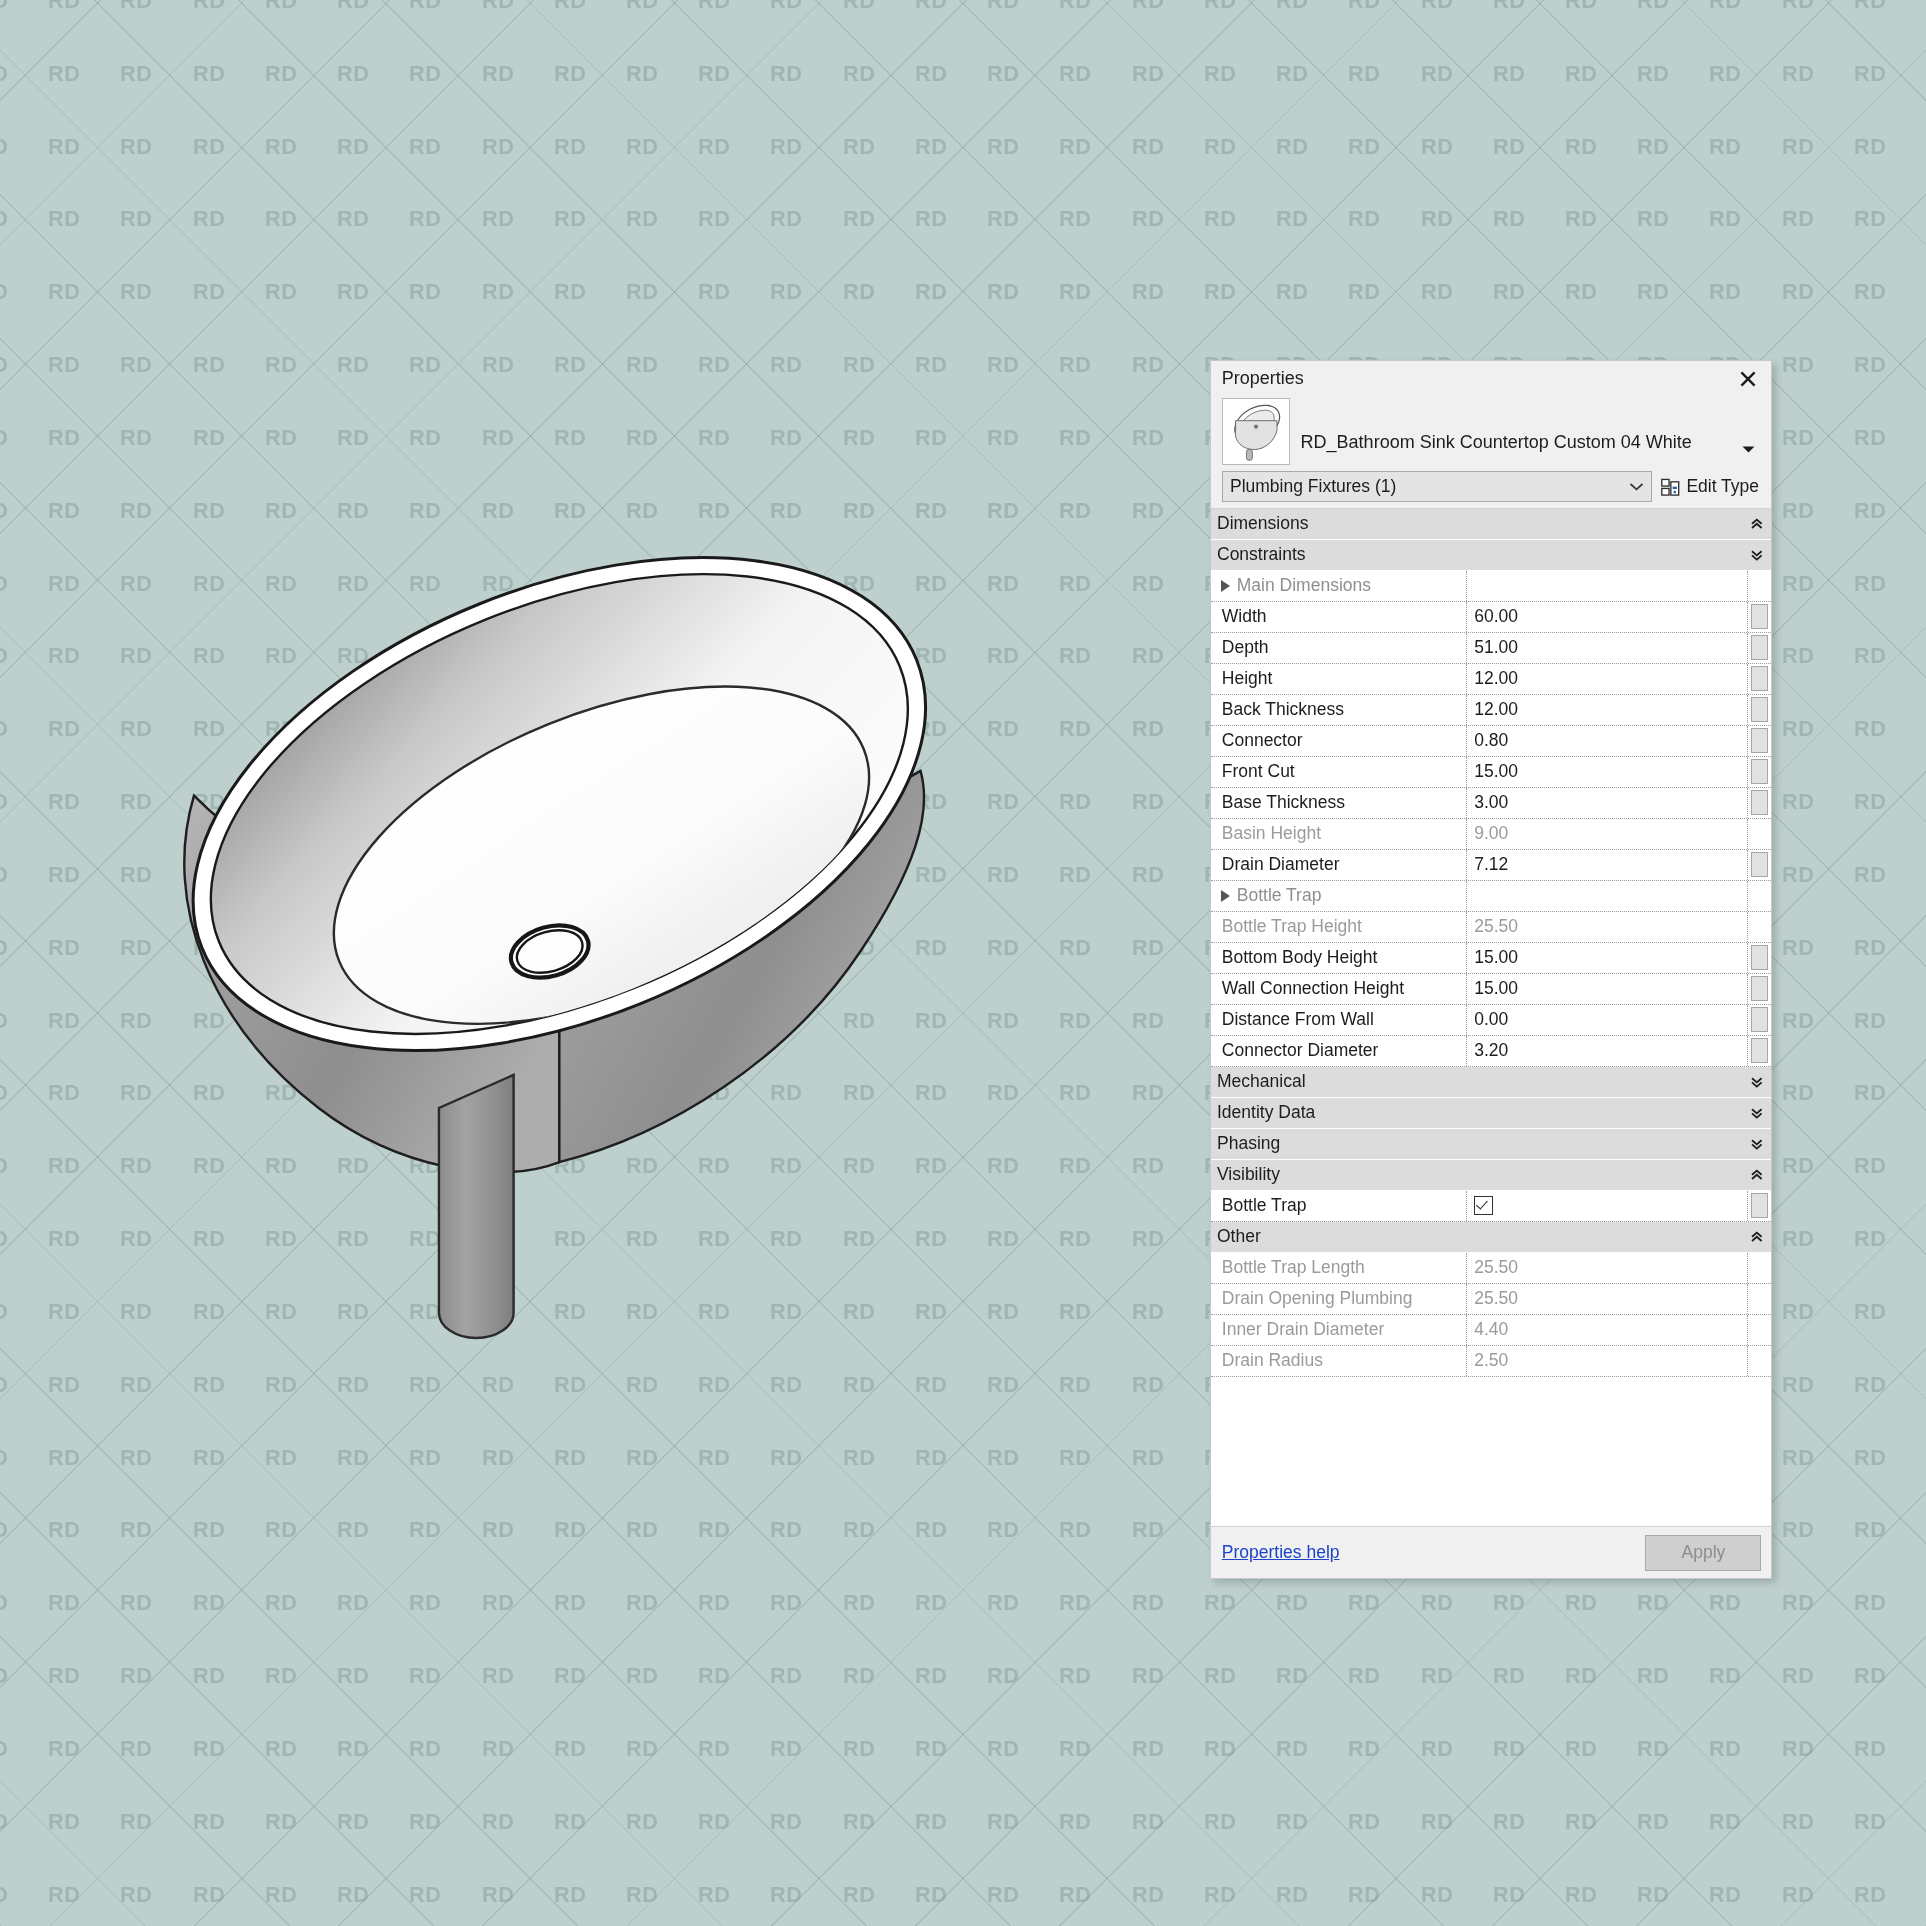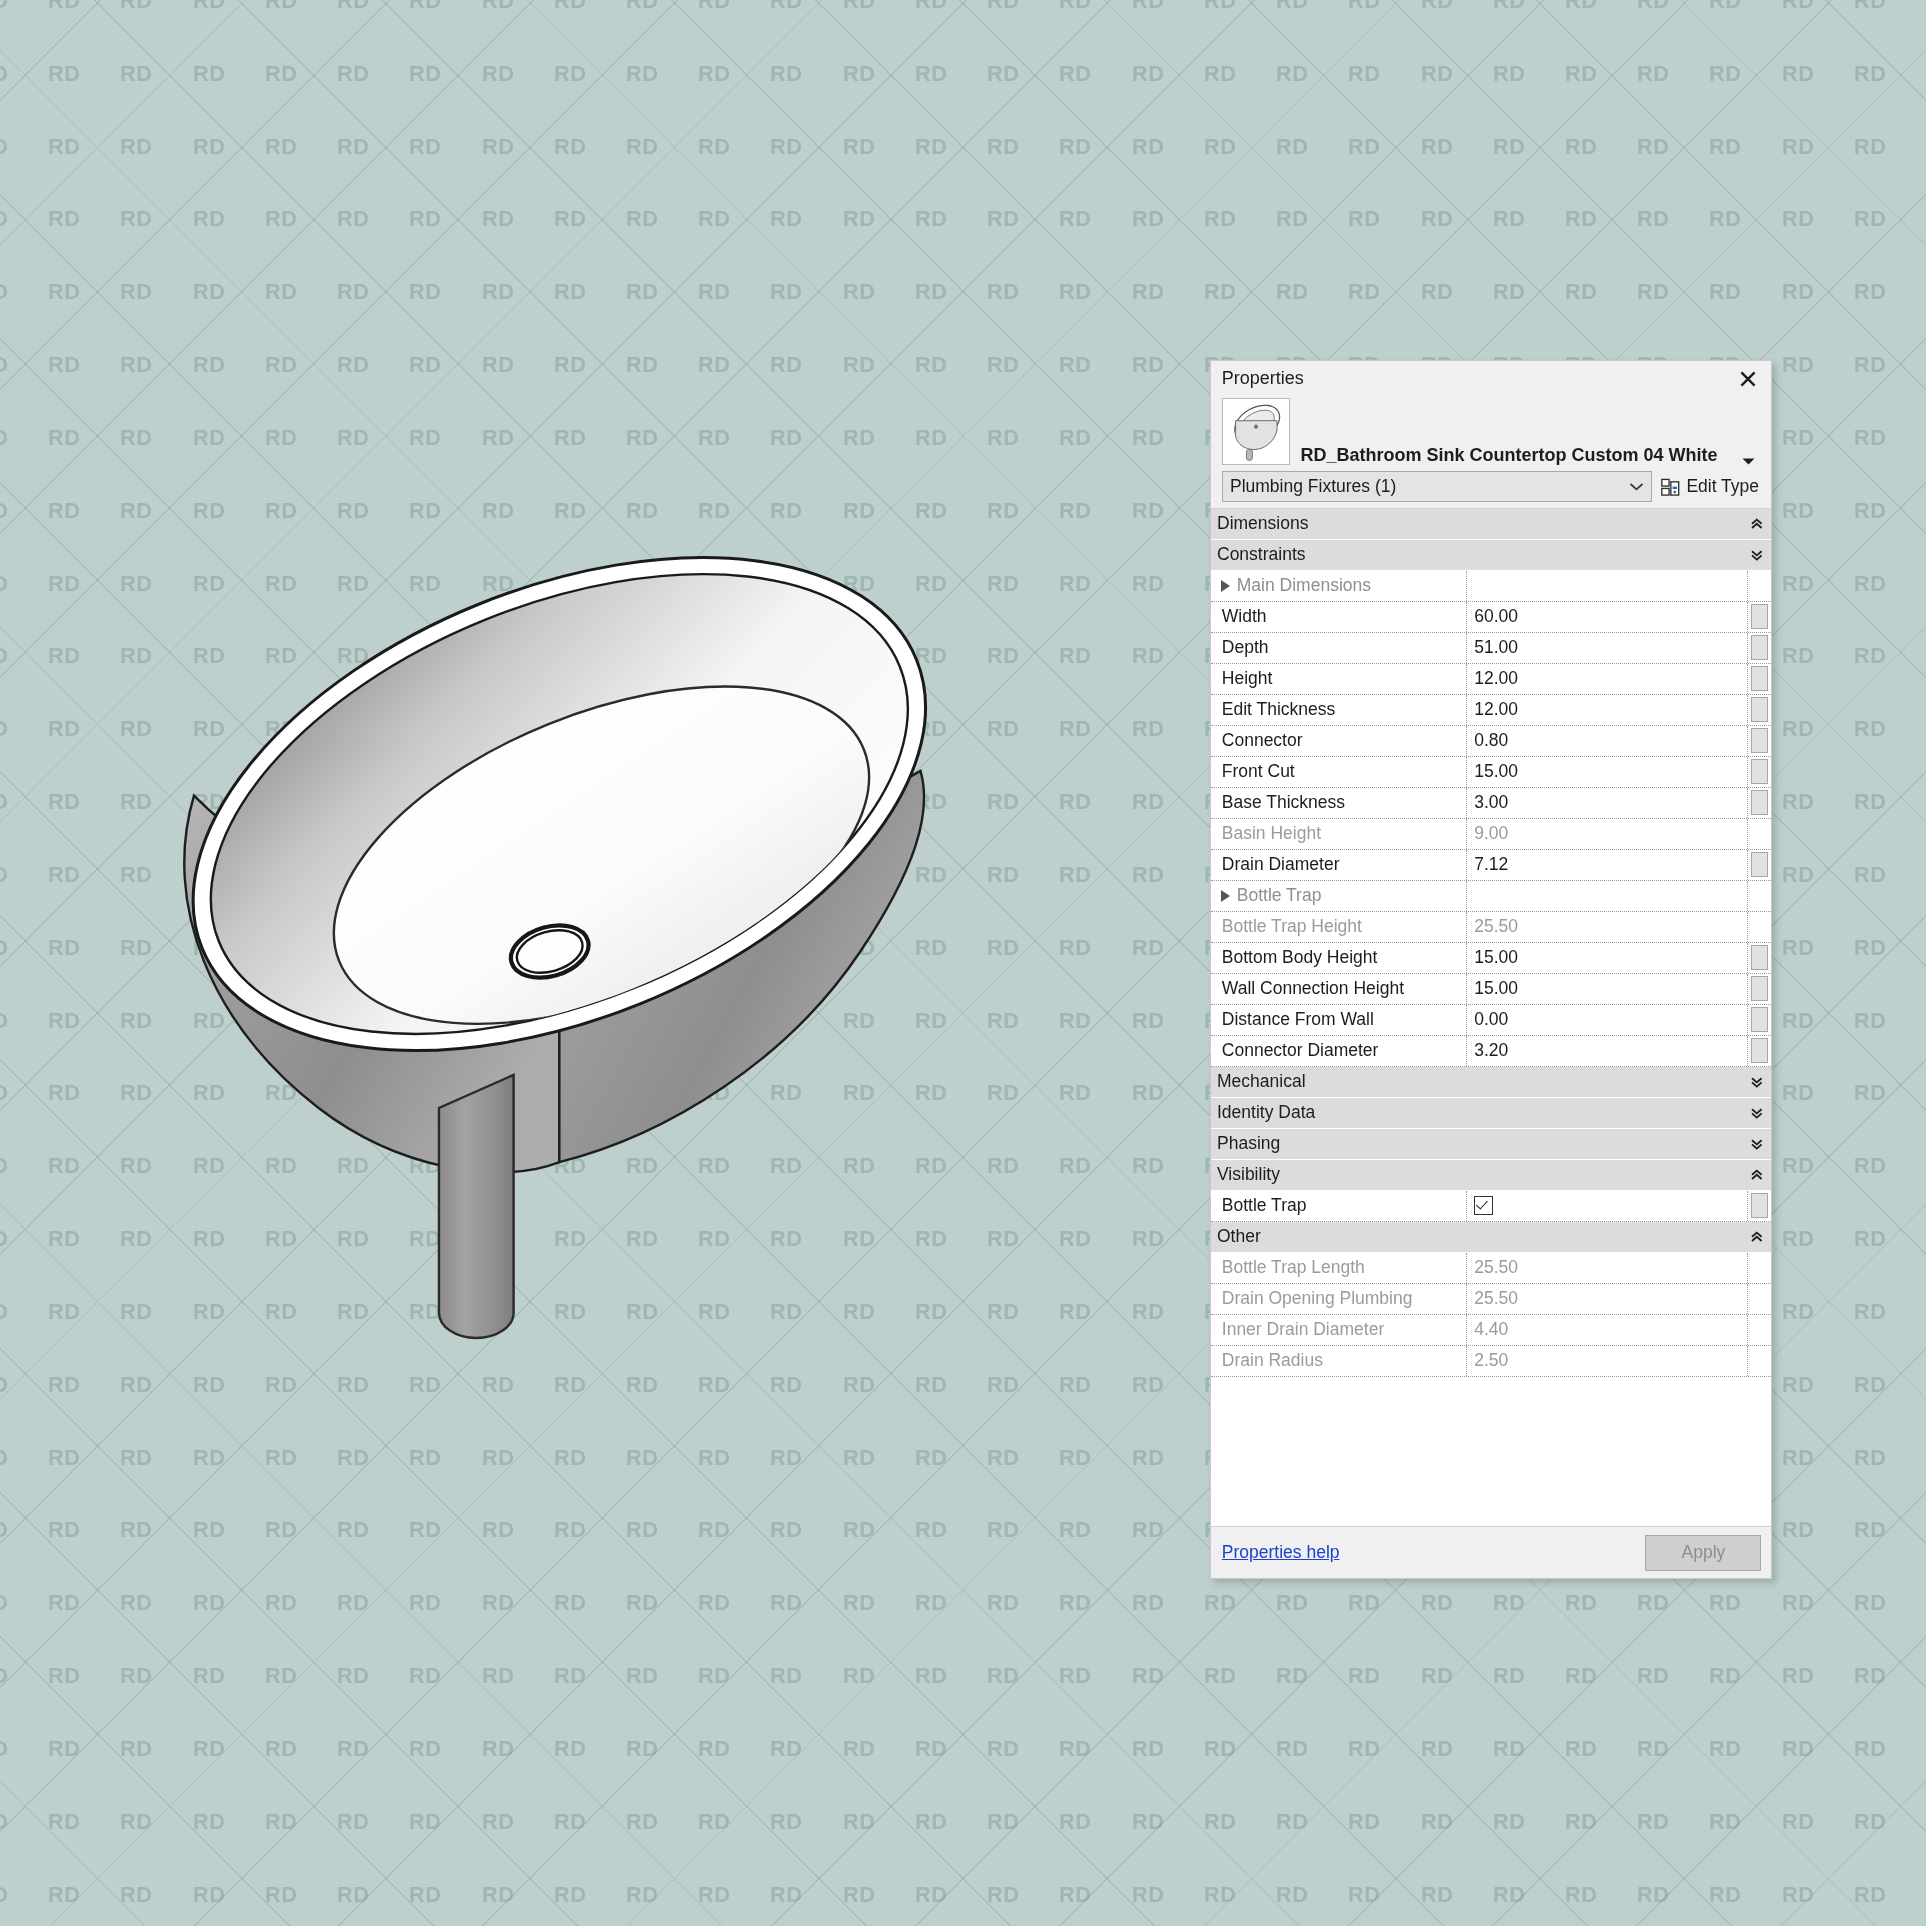--- a/index.html
+++ b/index.html
@@ -44,22 +44,22 @@
     padding:0 8.4px 0 10.8px;background:#f0f0f0;
   }
   #palette .titlebar .t{font-size:18px;color:#1d1d1d;flex:1;}
   #palette .closebtn{
     width:29px;height:26.5px;display:flex;align-items:center;justify-content:center;
     cursor:default;
   }
   #palette .closebtn svg{display:block;}
 
   .typearea{
-    flex:0 0 auto;display:flex;align-items:flex-end;
-    padding:2.4px 8.4px 6px 10.8px;gap:10.8px;background:#f0f0f0;font-weight:bold;
+    flex:0 0 auto;display:flex;align-items:center;
+    padding:2.4px 8.4px 6px 10.8px;gap:10.8px;background:#f0f0f0;
   }
   .thumb{
     width:66px;height:65px;flex:0 0 66px;background:#ffffff;border:0.6px solid #b9b9b9;
     position:relative;overflow:hidden;
   }
   .typename{
     flex:1;font-size:18px;line-height:1.12;color:#1d1d1d;padding-top:20.5px;
   }
   .typedrop{
     width:29px;flex:0 0 29px;display:flex;align-items:center;justify-content:center;
@@ -1038,21 +1038,21 @@
         </div>
         <div class="pval">
           <span>12.00</span>
         </div>
         <div class="pbtn">
           <i></i>
         </div>
       </div>
       <div class="prow">
         <div class="pname">
-          <span>Edit Thickness</span>
+          <span>Back Thickness</span>
         </div>
         <div class="pval">
           <span>12.00</span>
         </div>
         <div class="pbtn">
           <i></i>
         </div>
       </div>
       <div class="prow">
         <div class="pname">

